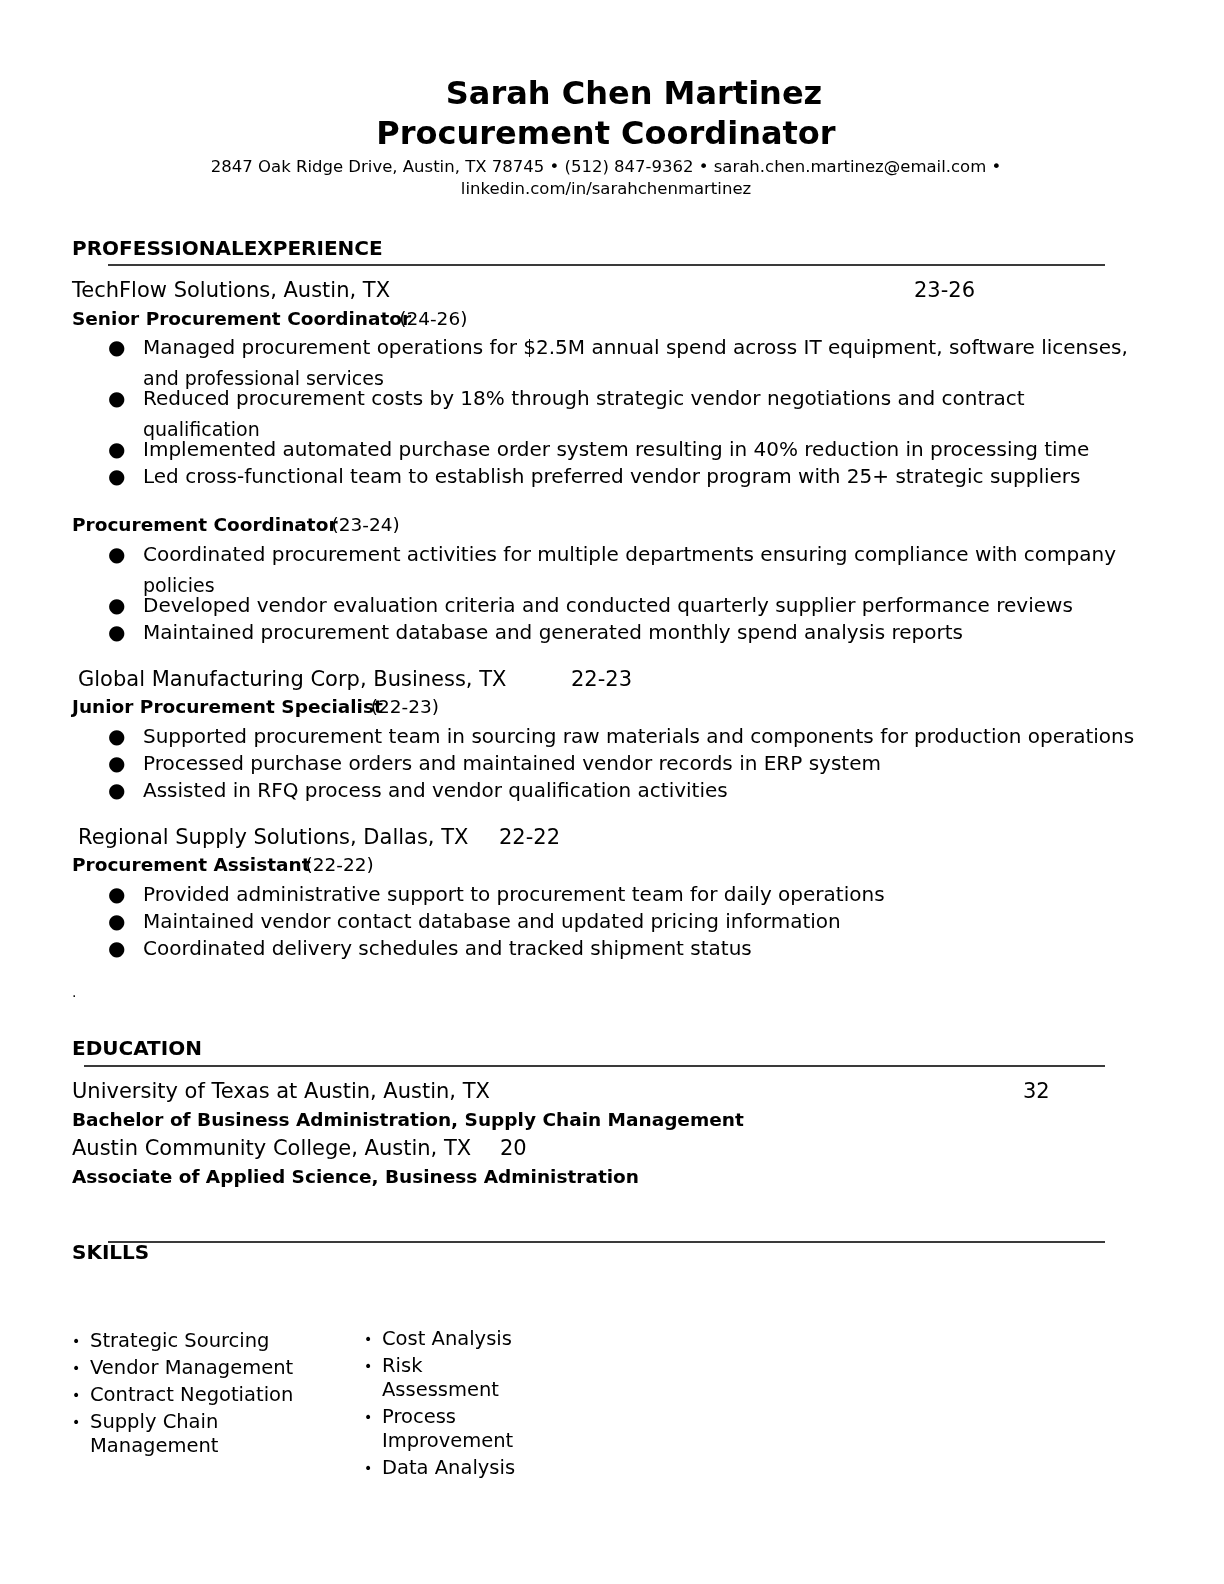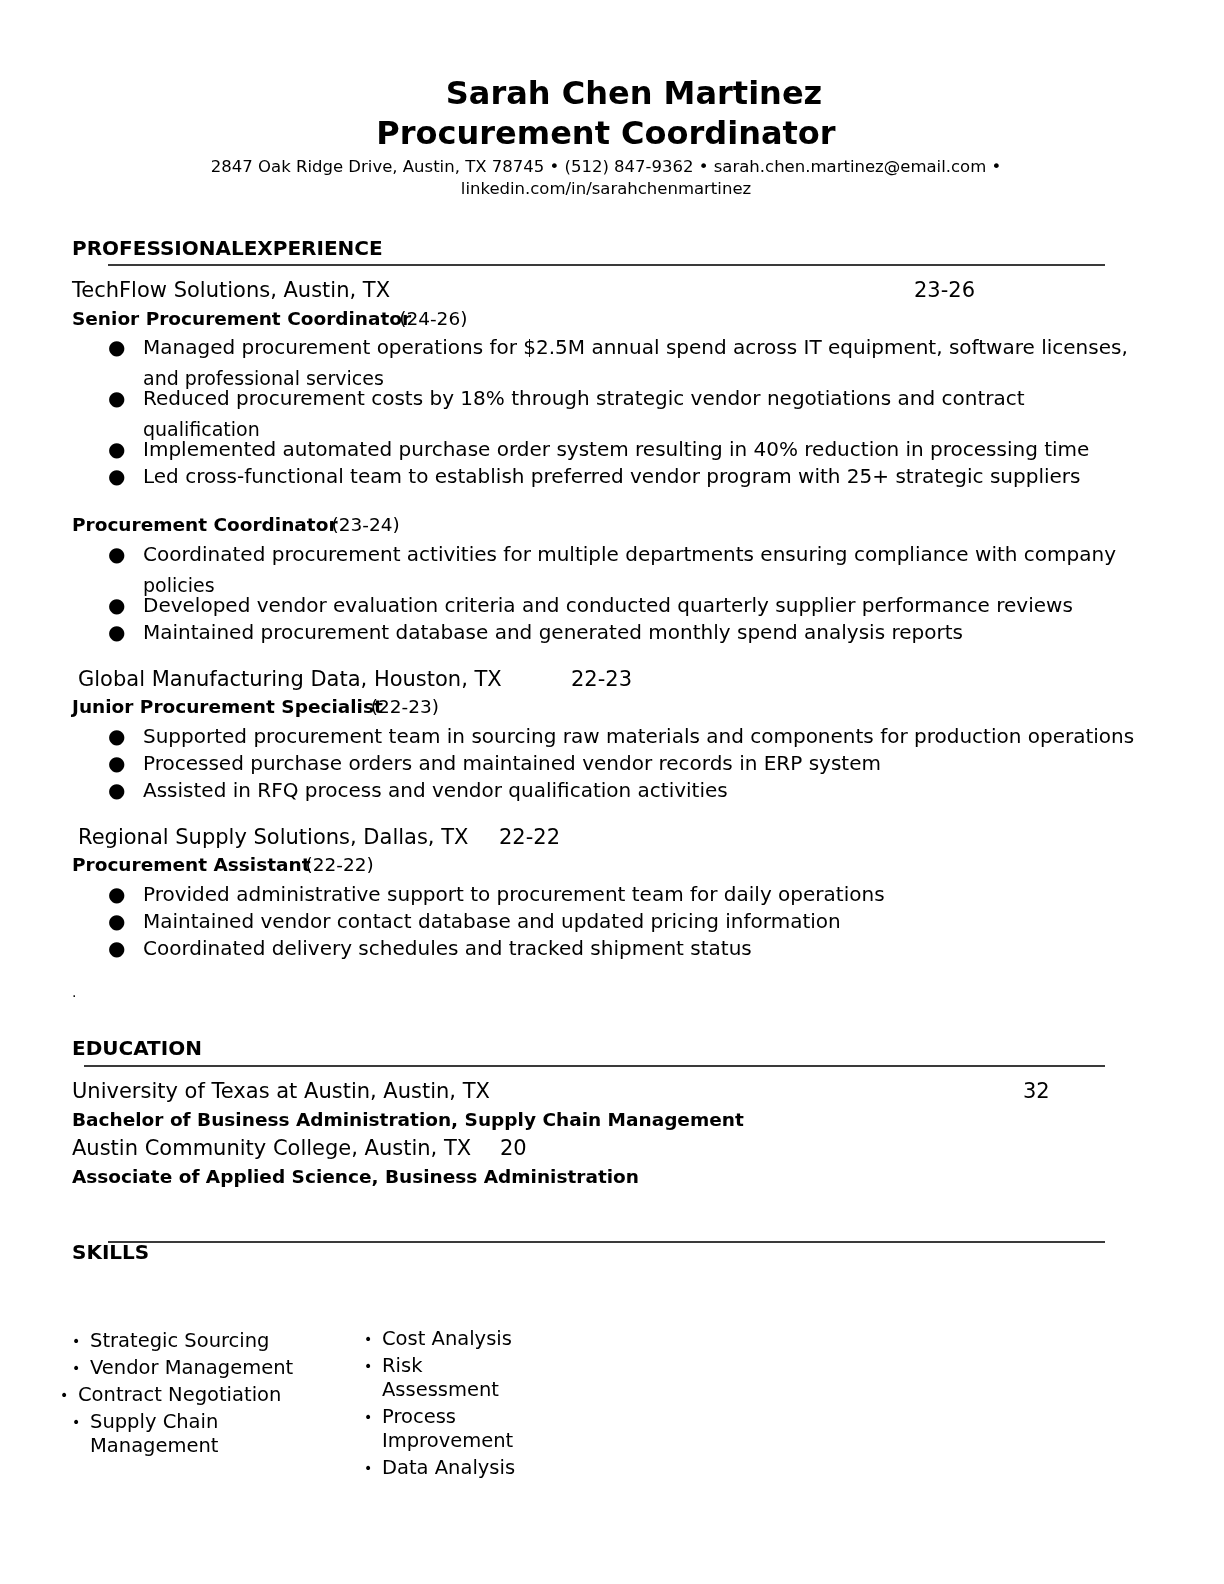--- a/index.html
+++ b/index.html
@@ -49,21 +49,21 @@
 <div class="abs bullet" style="top:464px"><span class="dot">●</span><span>Led cross-functional team to establish preferred vendor program with 25+ strategic suppliers</span></div>
 
 <div class="abs role" style="top:514px">
   <b>Procurement Coordinator</b><span style="margin-left:-6px">(23-24)</span>
 </div>
 <div class="abs bullet" style="top:542px"><span class="dot">●</span><span>Coordinated procurement activities for multiple departments ensuring compliance with company</span></div>
 <div class="abs cont" style="top:566px">policies</div>
 <div class="abs bullet" style="top:593px"><span class="dot">●</span><span>Developed vendor evaluation criteria and conducted quarterly supplier performance reviews</span></div>
 <div class="abs bullet" style="top:620px"><span class="dot">●</span><span>Maintained procurement database and generated monthly spend analysis reports</span></div>
 
-<div class="abs org" style="top:667px; left:78px">Global Manufacturing Data, Houston, TX</div>
+<div class="abs org" style="top:667px; left:78px">Global Manufacturing Corp, Business, TX</div>
 <div class="abs date" style="top:667px; left:571px">22-23</div>
 <div class="abs role" style="top:696px">
   <b>Junior Procurement Specialist</b><span style="margin-left:-12px">(22-23)</span>
 </div>
 <div class="abs bullet" style="top:724px"><span class="dot">●</span><span>Supported procurement team in sourcing raw materials and components for production operations</span></div>
 <div class="abs bullet" style="top:751px"><span class="dot">●</span><span>Processed purchase orders and maintained vendor records in ERP system</span></div>
 <div class="abs bullet" style="top:778px"><span class="dot">●</span><span>Assisted in RFQ process and vendor qualification activities</span></div>
 
 <div class="abs org" style="top:825px; left:78px">Regional Supply Solutions, Dallas, TX</div>
 <div class="abs date" style="top:825px; left:499px">22-22</div>
@@ -83,21 +83,21 @@
 <div class="abs degree" style="top:1109px">Bachelor of Business Administration, Supply Chain Management</div>
 <div class="abs org" style="top:1136px">Austin Community College, Austin, TX</div>
 <div class="abs date" style="top:1136px; left:500px">20</div>
 <div class="abs degree" style="top:1166px">Associate of Applied Science, Business Administration</div>
 
 <div class="rule" style="left:108px; width:997px; top:1241px"></div>
 <div class="abs sec" style="top:1240px">SKILLS</div>
 
 <div class="abs skill" style="top:1329px; left:72px"><span class="sd">•</span><span>Strategic Sourcing</span></div>
 <div class="abs skill" style="top:1356px; left:72px"><span class="sd">•</span><span>Vendor Management</span></div>
-<div class="abs skill" style="top:1383px; left:60px"><span class="sd">•</span><span>Contract Negotiation</span></div>
+<div class="abs skill" style="top:1383px; left:72px"><span class="sd">•</span><span>Contract Negotiation</span></div>
 <div class="abs skill" style="top:1410px; left:72px"><span class="sd">•</span><span>Supply Chain</span></div>
 <div class="abs skill" style="top:1434px; left:90px">Management</div>
 
 <div class="abs skill" style="top:1327px; left:364px"><span class="sd">•</span><span>Cost Analysis</span></div>
 <div class="abs skill" style="top:1354px; left:364px"><span class="sd">•</span><span>Risk</span></div>
 <div class="abs skill" style="top:1378px; left:382px">Assessment</div>
 <div class="abs skill" style="top:1405px; left:364px"><span class="sd">•</span><span>Process</span></div>
 <div class="abs skill" style="top:1429px; left:382px">Improvement</div>
 <div class="abs skill" style="top:1456px; left:364px"><span class="sd">•</span><span>Data Analysis</span></div>
 

